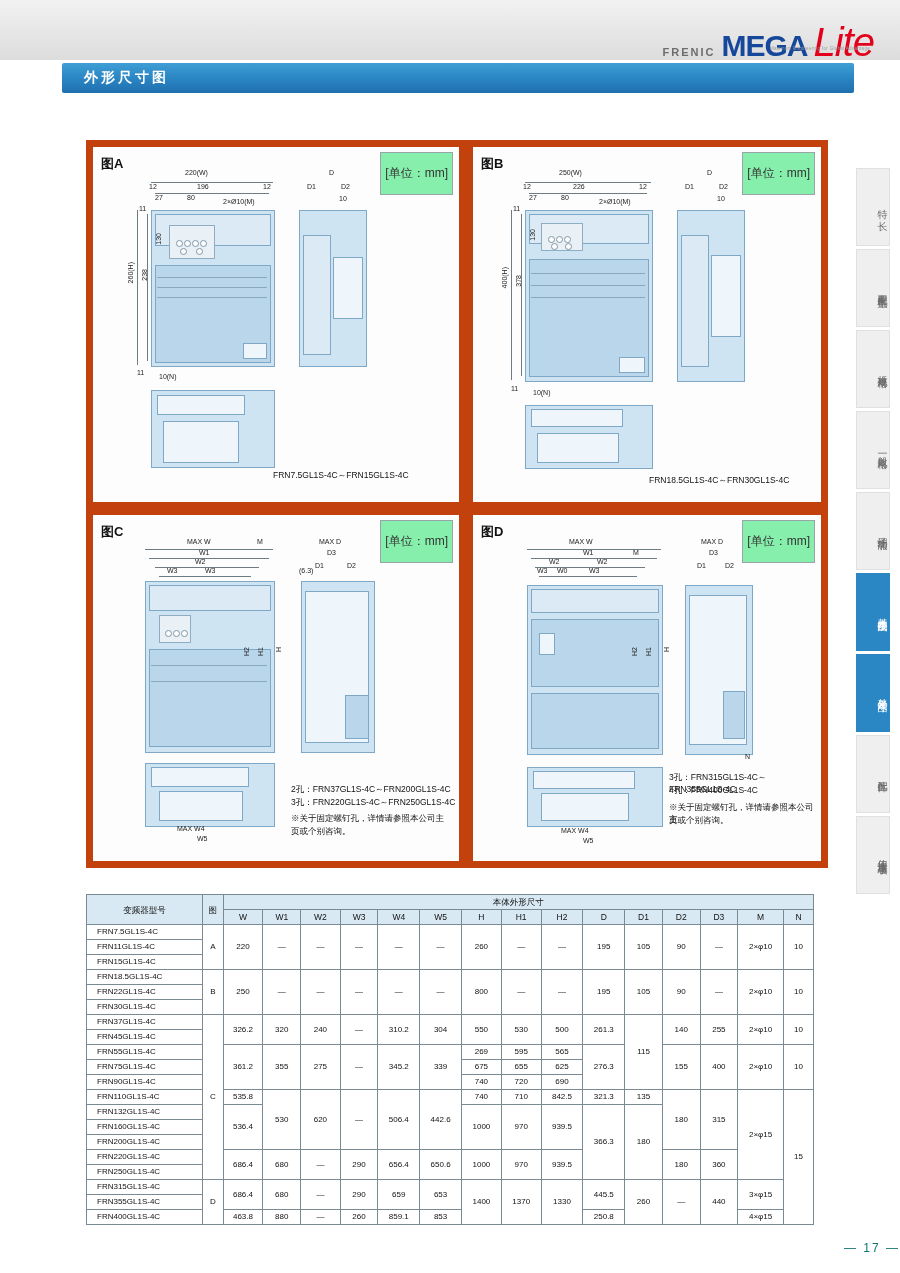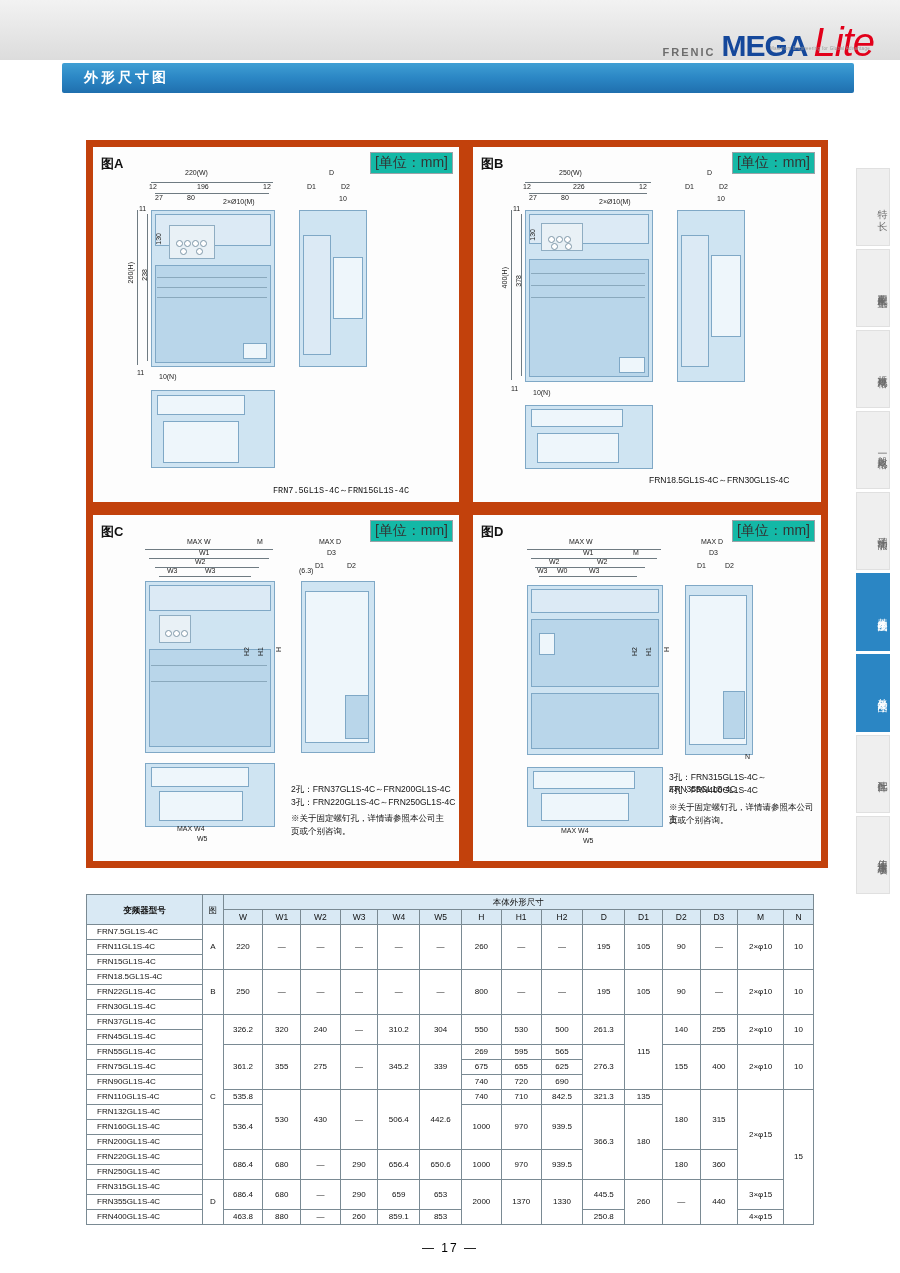--- a/index.html
+++ b/index.html
@@ -42,22 +42,22 @@
     color:#6a6a6a;font-size:10px;text-align:center;padding:8px 0;line-height:13px;
     letter-spacing:1px;writing-mode:vertical-rl;text-orientation:upright;
     height:78px;box-sizing:border-box;
   }
   .side-tab.active{background:#2b86c4;color:#fff;border-color:#2b86c4;}
   
   .panel{
     position:absolute;background:#fdfdfd;border:7px solid #c2410c;
   }
   .panel .unit{
-    position:absolute;right:6px;top:5px;font-size:14px;color:#333;
-    border:1px solid #9aa3a8;padding:1px 4px;background:#14b8a6;
+    position:absolute;right:6px;top:5px;font-size:12px;color:#333;
+    border:1px solid #9aa3a8;padding:12px 4px;background:#86efac;
   }
   .panel .fig-label{
     position:absolute;left:8px;top:8px;font-size:13px;font-weight:bold;color:#111;
   }
   .panel .caption{
     position:absolute;font-size:8.5px;color:#111;line-height:12px;
   }
   
   .dwg{position:absolute;background:#cfe4f2;border:1px solid #7fa8c6;}
   .dwg.light{background:#dceaf5;}
@@ -76,22 +76,22 @@
   .tbl-wrap{position:absolute;left:86px;top:894px;width:728px;}
   table{border-collapse:collapse;font-size:8px;width:728px;}
   table th,table td{
     border:1px solid #7a8a93;text-align:center;color:#111;
     padding:0;height:14px;line-height:14px;
   }
   thead th{background:#d9e9f4;font-weight:normal;font-size:8.5px;}
   .model-col{text-align:left;padding-left:10px;}
   
   .footer{
-    position:absolute;left:0;bottom:18px;width:900px;text-align:center;
-    font-size:12px;color:#000000;letter-spacing:2px;
+    position:absolute;left:0;bottom:18px;width:900px;text-align:right;
+    font-size:12px;color:#0f766e;letter-spacing:2px;
   }
 </style>
 </head>
 <body>
 
 <div class="page-header">
   <div class="brand">
     <span class="frenic">FRENIC</span>
     <span class="mega">MEGA</span>
     <span class="lite">Lite</span>
@@ -159,21 +159,21 @@
   <div class="dimv" style="left:62px;top:86px;">130</div>
   <div class="dimv" style="left:48px;top:122px;">238</div>
   <div class="dimv" style="left:34px;top:115px;">260(H)</div>
   <div class="dim" style="left:44px;top:222px;">11</div>
   <div class="dim" style="left:66px;top:226px;">10(N)</div>
   <div class="dim" style="left:236px;top:22px;">D</div>
   <div class="dim" style="left:214px;top:36px;">D1</div>
   <div class="dim" style="left:248px;top:36px;">D2</div>
   <div class="dim" style="left:246px;top:48px;">10</div>
 
-  <div class="caption" style="left:180px;top:338px;font-family:Liberation Mono, monospace;">FRN7.5GL1S-4C～FRN15GL1S-4C</div>
+  <div class="caption" style="left:180px;top:322px;">FRN7.5GL1S-4C～FRN15GL1S-4C</div>
 </div>
 
 <div class="panel" style="left:466px;top:140px;width:348px;height:355px;">
   <div class="fig-label">图B</div>
   <div class="unit">[单位：mm]</div>
 
   <div class="dwg" style="left:52px;top:63px;width:126px;height:170px;"></div>
   <div class="dwg light" style="left:56px;top:67px;width:118px;height:28px;"></div>
   <div class="kp" style="left:68px;top:76px;width:40px;height:26px;">
     <div class="dot" style="left:6px;top:12px;"></div>
@@ -318,21 +318,21 @@
   <div class="caption" style="left:196px;top:256px;">3孔：FRN315GL1S-4C～FRN355GL1S-4C</div>
   <div class="caption" style="left:196px;top:269px;">4孔：FRN400GL1S-4C</div>
   <div class="caption" style="left:196px;top:286px;">※关于固定螺钉孔，详情请参照本公司主</div>
   <div class="caption" style="left:196px;top:299px;">页或个别咨询。</div>
 </div>
 
 <div class="tbl-wrap">
 <table>
   <thead>
     <tr>
-      <th rowspan="2" style="width:118px;font-weight:bold;">变频器型号</th>
+      <th rowspan="2" style="width:118px;">变频器型号</th>
       <th rowspan="2" style="width:20px;">图</th>
       <th colspan="15">本体外形尺寸</th>
     </tr>
     <tr>
       <th style="width:40px;">W</th>
       <th style="width:38px;">W1</th>
       <th style="width:40px;">W2</th>
       <th style="width:38px;">W3</th>
       <th style="width:42px;">W4</th>
       <th style="width:42px;">W5</th>
@@ -451,21 +451,21 @@
       <td class="model-col">FRN90GL1S-4C</td>
       <td>740</td>
       <td>720</td>
       <td>690</td>
     </tr>
 
     <tr>
       <td class="model-col">FRN110GL1S-4C</td>
       <td>535.8</td>
       <td rowspan="4">530</td>
-      <td rowspan="4">430</td>
+      <td rowspan="4">620</td>
       <td rowspan="4">—</td>
       <td rowspan="4">506.4</td>
       <td rowspan="4">442.6</td>
       <td>740</td>
       <td>710</td>
       <td>842.5</td>
       <td>321.3</td>
       <td>135</td>
       <td rowspan="4">180</td>
       <td rowspan="4">315</td>
@@ -508,21 +508,21 @@
 
     <tr>
       <td class="model-col">FRN315GL1S-4C</td>
       <td rowspan="3">D</td>
       <td rowspan="2">686.4</td>
       <td rowspan="2">680</td>
       <td rowspan="2">—</td>
       <td rowspan="2">290</td>
       <td rowspan="2">659</td>
       <td rowspan="2">653</td>
-      <td rowspan="3">2000</td>
+      <td rowspan="3">1400</td>
       <td rowspan="3">1370</td>
       <td rowspan="3">1330</td>
       <td rowspan="2">445.5</td>
       <td rowspan="3">260</td>
       <td rowspan="3">—</td>
       <td rowspan="3">440</td>
       <td rowspan="2">3×φ15</td>
     </tr>
     <tr>
       <td class="model-col">FRN355GL1S-4C</td>

